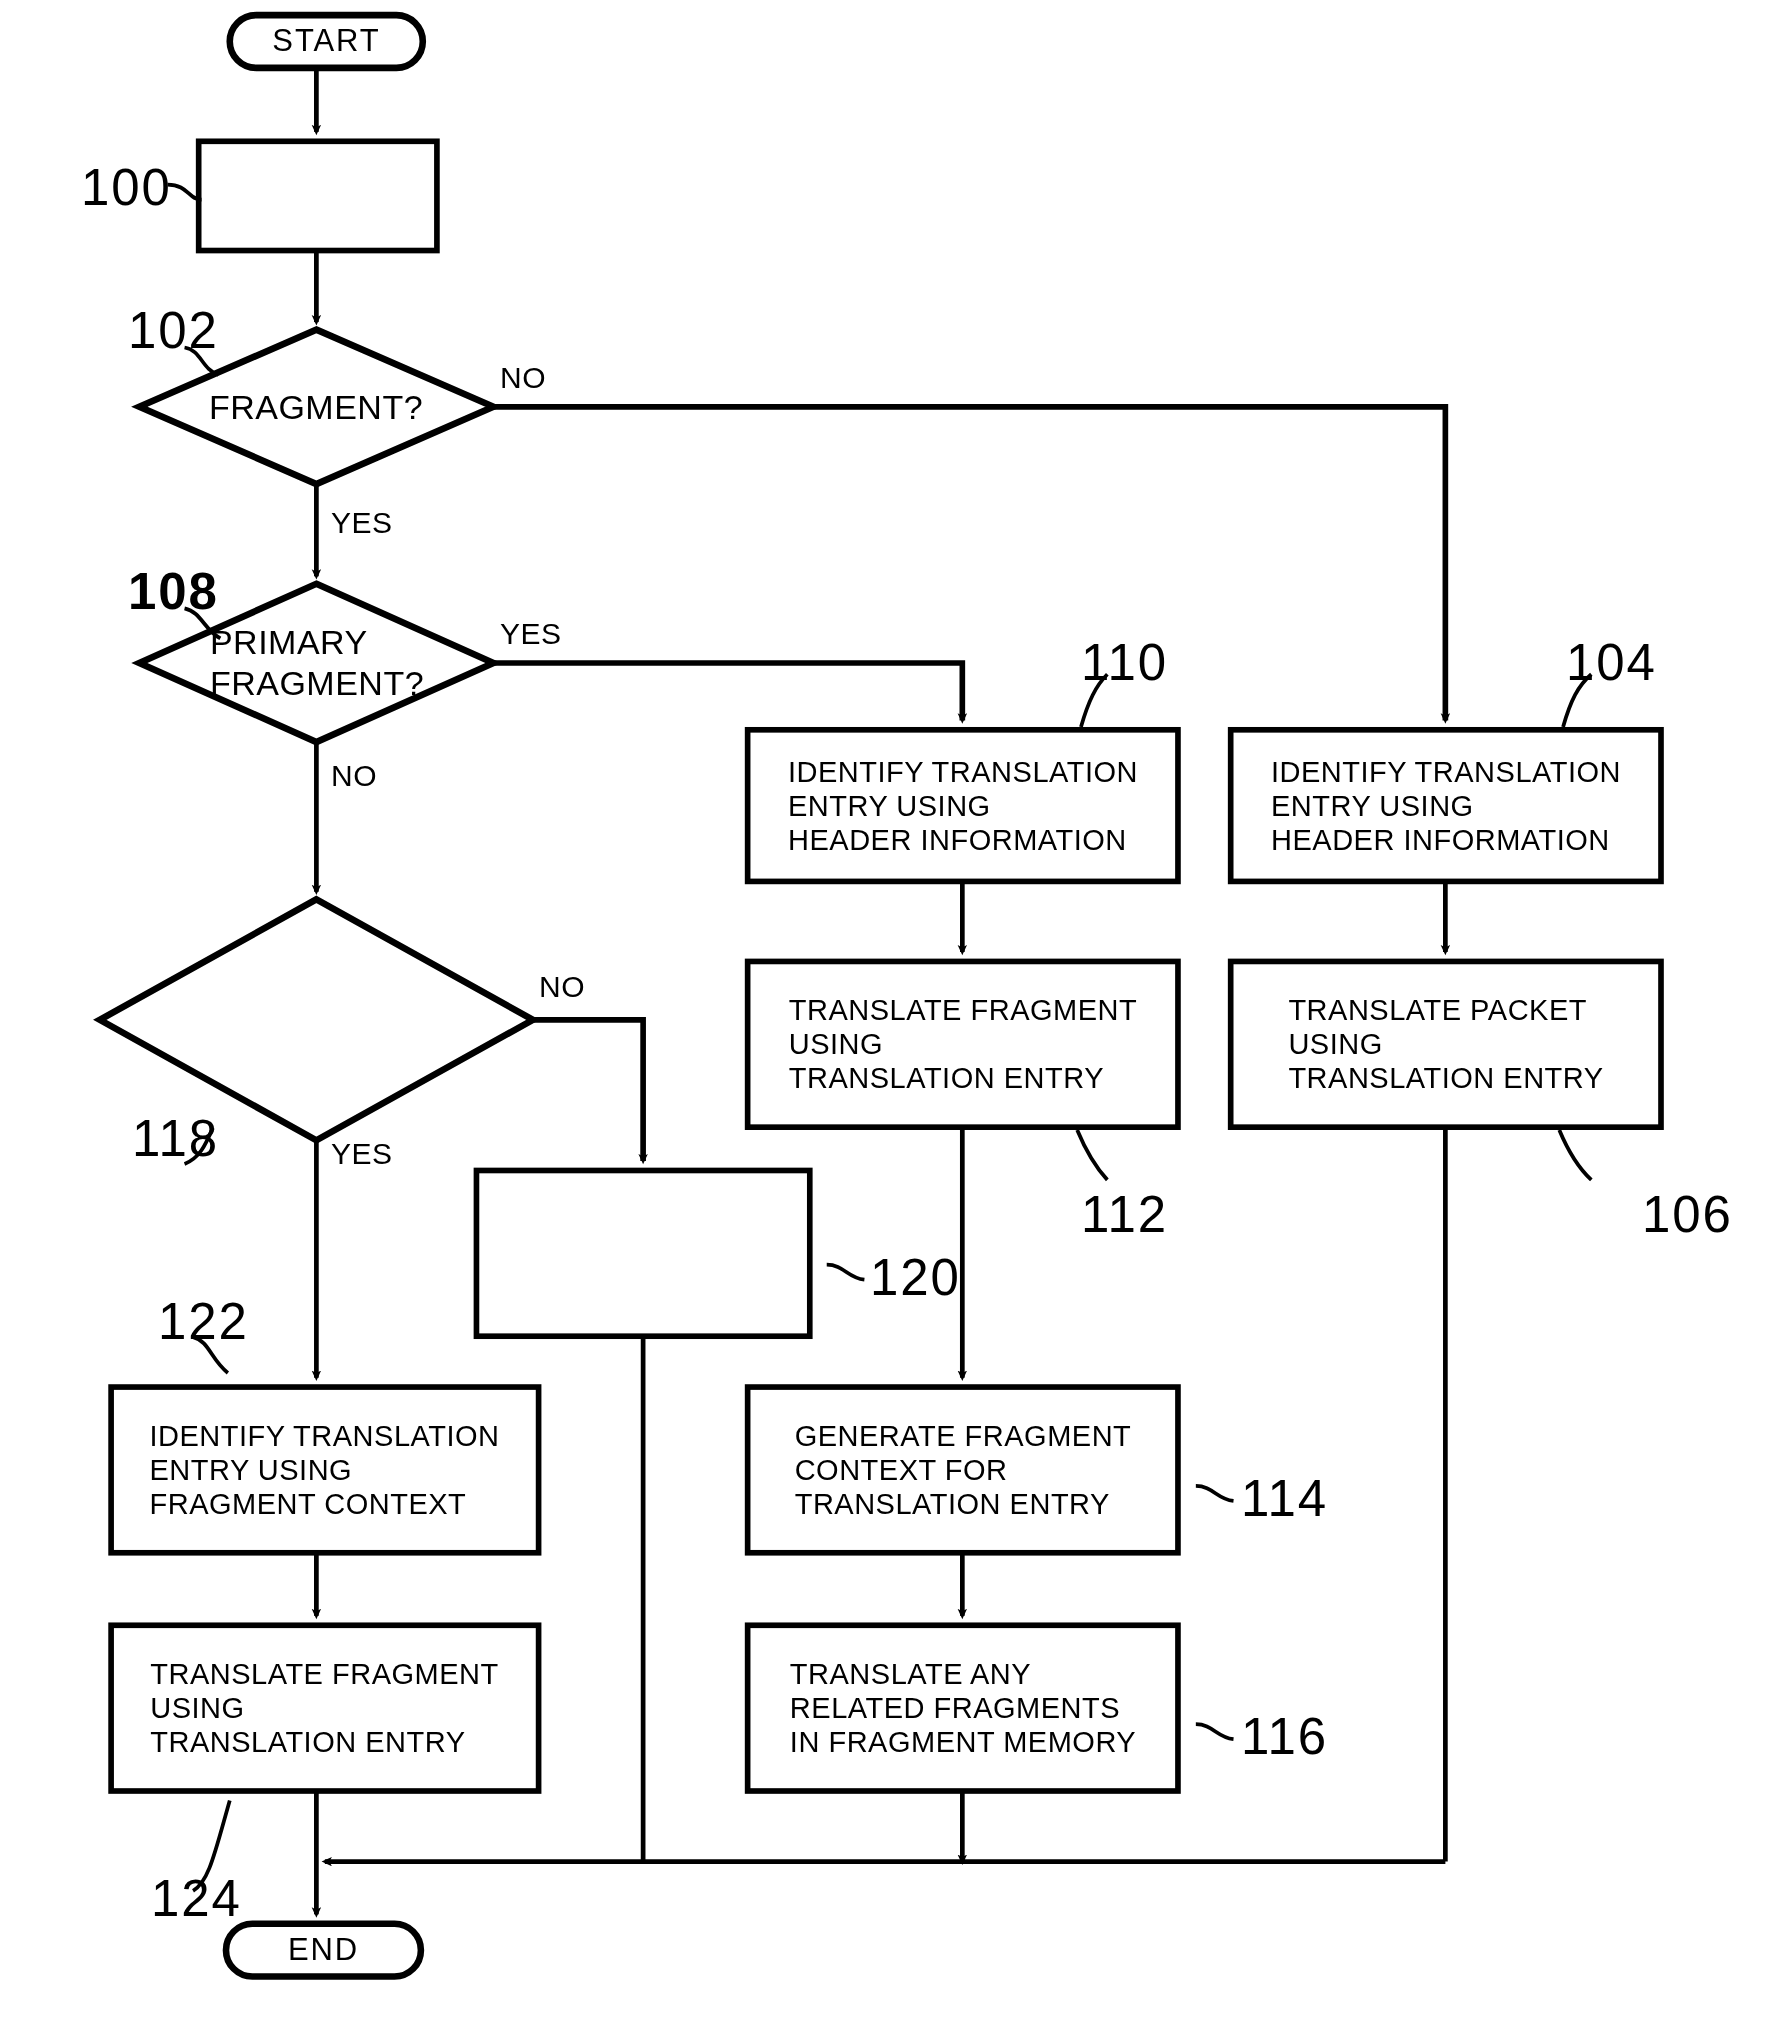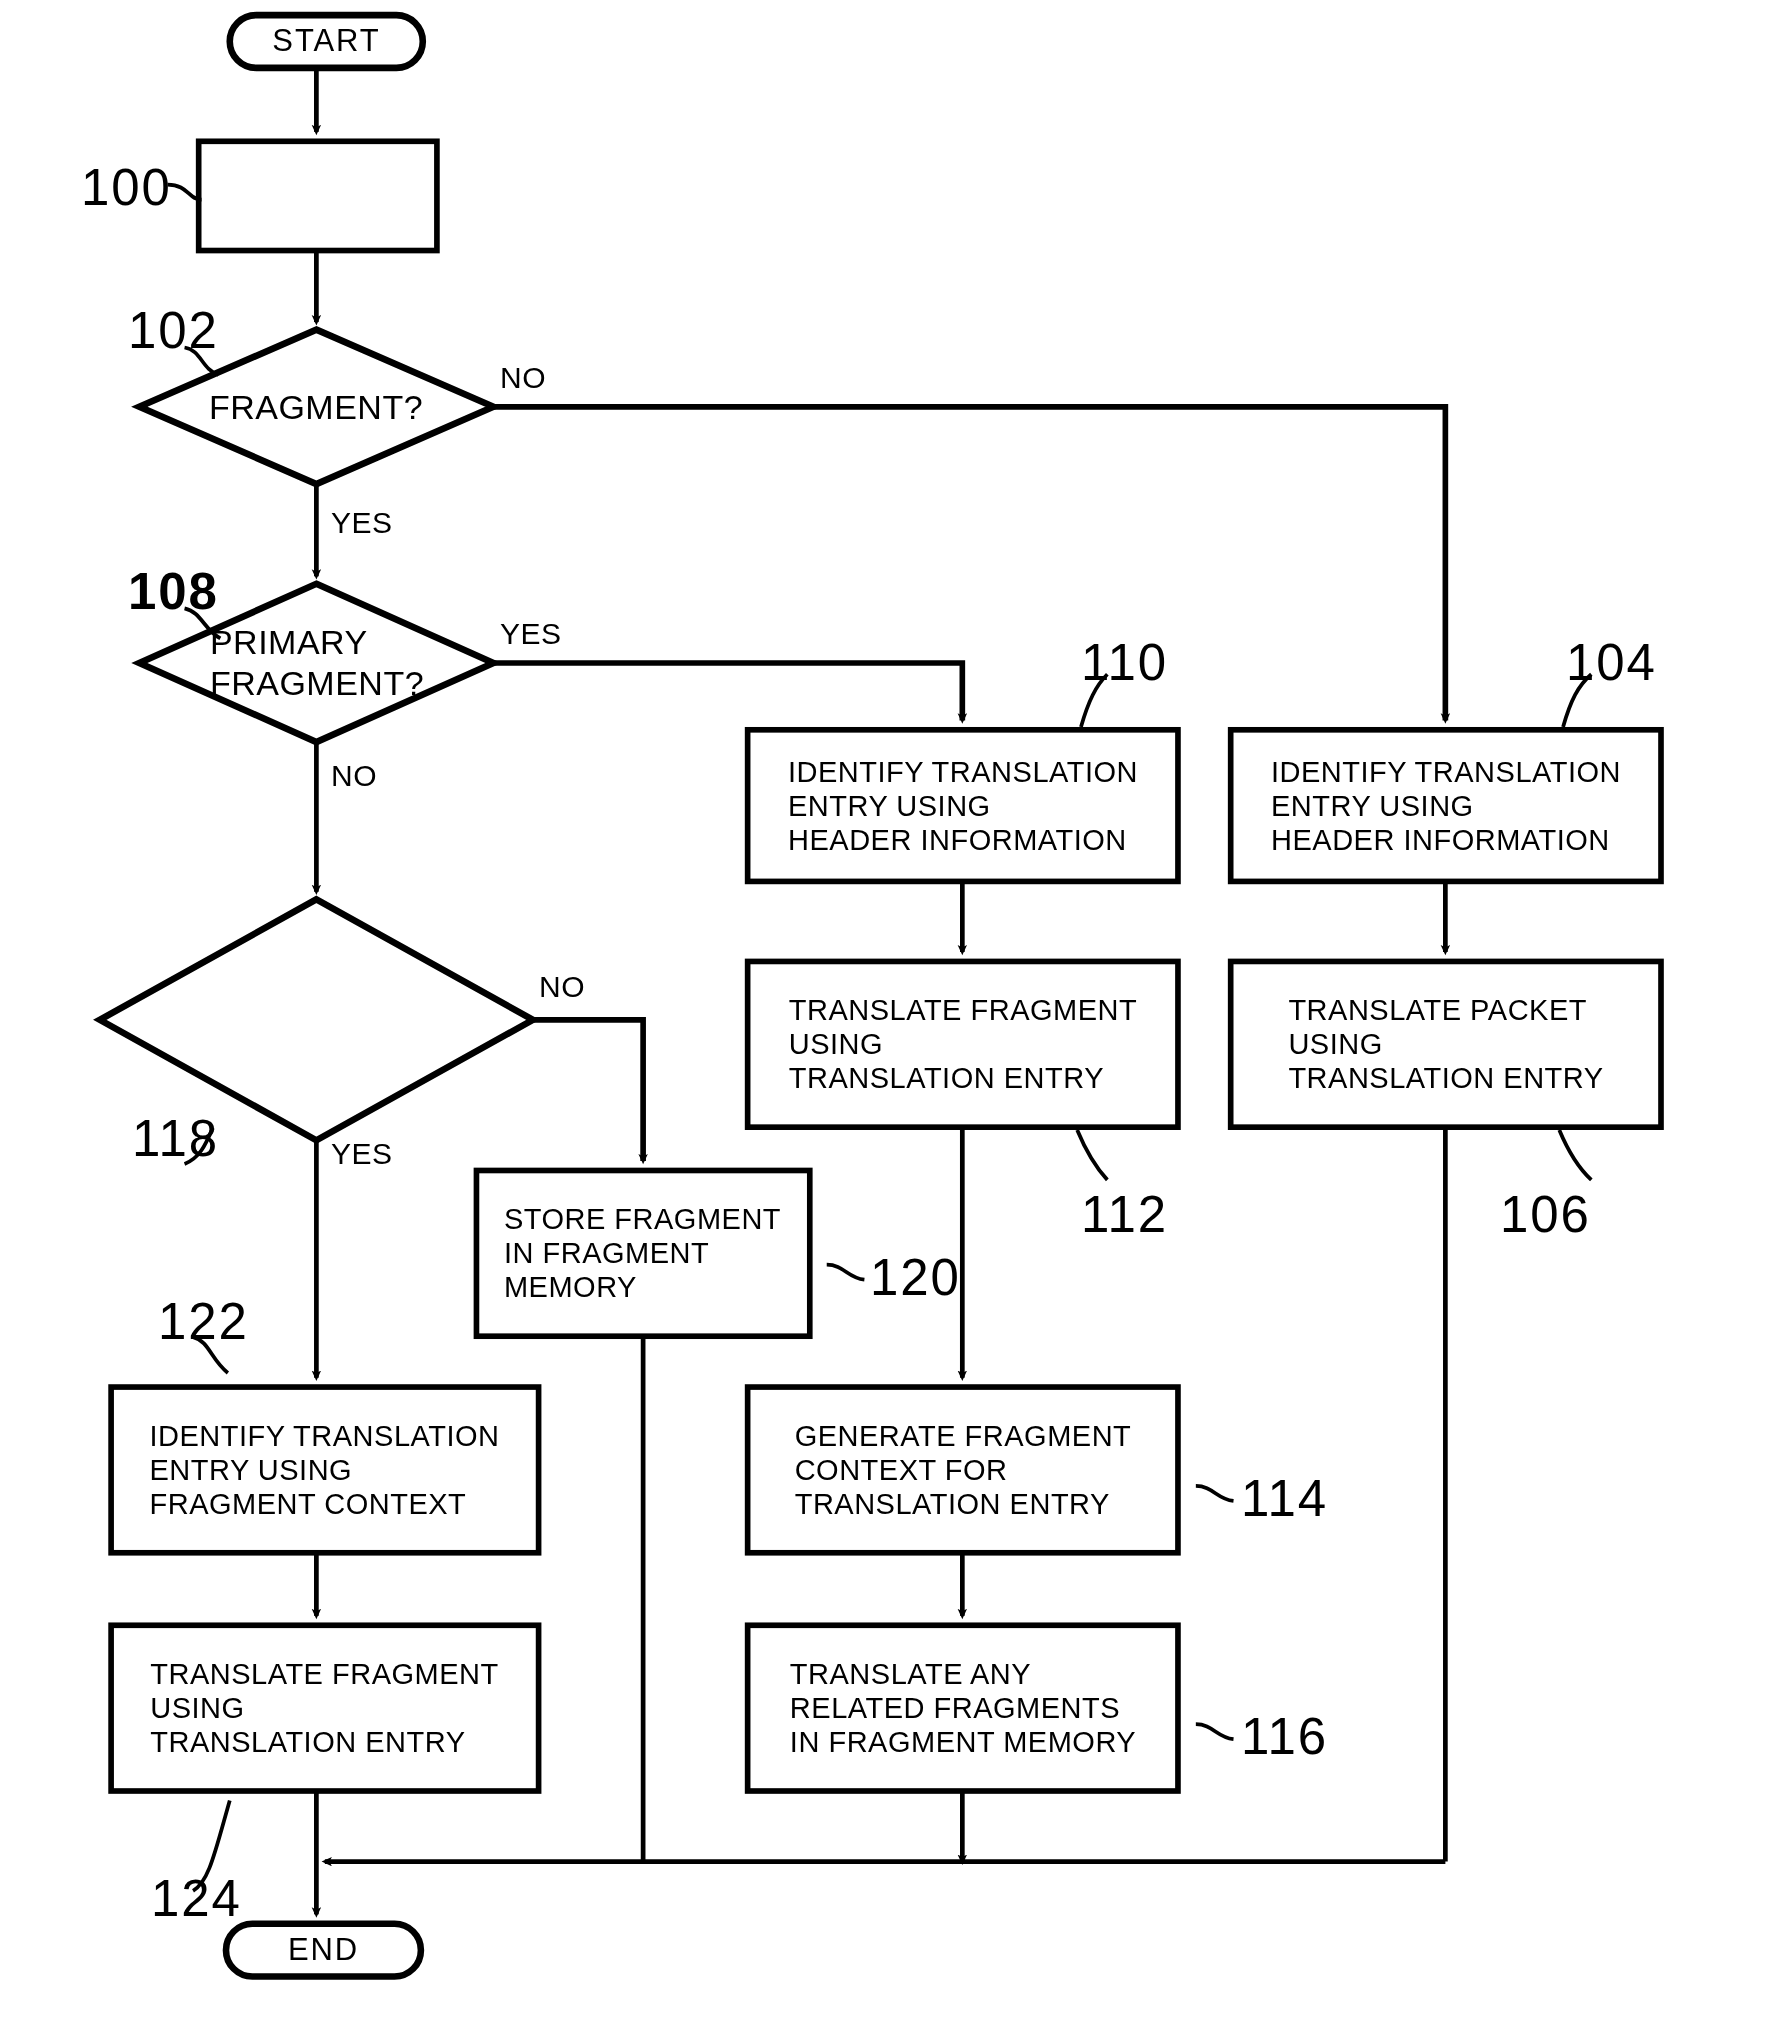--- a/index.html
+++ b/index.html
@@ -163,23 +163,20 @@
 HEADER INFORMATION</div>
 
   <div class="node-text box-text" style="left:748px; top:961px; width:430px; height:166px;">TRANSLATE FRAGMENT
 USING
 TRANSLATION ENTRY</div>
 
   <div class="node-text box-text" style="left:1231px; top:961px; width:430px; height:166px;">TRANSLATE PACKET
 USING
 TRANSLATION ENTRY</div>
 
-  <div class="node-text box-text" style="left:476px; top:1170px; width:333px; height:166px;">STORE FRAGMENT
-IN FRAGMENT
-MEMORY</div>
 
   <div class="node-text box-text" style="left:111px; top:1387px; width:427px; height:166px;">IDENTIFY TRANSLATION
 ENTRY USING
 FRAGMENT CONTEXT</div>
 
   <div class="node-text box-text" style="left:748px; top:1387px; width:430px; height:166px;">GENERATE FRAGMENT
 CONTEXT FOR
 TRANSLATION ENTRY</div>
 
   <div class="node-text box-text" style="left:111px; top:1625px; width:427px; height:166px;">TRANSLATE FRAGMENT
@@ -207,21 +204,21 @@
   <div class="edge-label" style="left:539px; top:970px;">NO</div>
 
   <div class="edge-label" style="left:331px; top:1137px;">YES</div>
 
   <div class="ref-label" style="left:81px; top:158px;">100</div>
 
   <div class="ref-label" style="left:128px; top:301px;">102</div>
 
   <div class="ref-label" style="left:1566px; top:633px;">104</div>
 
-  <div class="ref-label" style="left:1500px; top:1185px;">106</div>
+  <div class="ref-label" style="left:1642px; top:1185px;">106</div>
 
   <div class="ref-label" style="left:128px; top:562px;font-weight:bold;">108</div>
 
   <div class="ref-label" style="left:1081px; top:633px;">110</div>
 
   <div class="ref-label" style="left:1081px; top:1185px;">112</div>
 
   <div class="ref-label" style="left:1241px; top:1469px;">114</div>
 
   <div class="ref-label" style="left:1241px; top:1707px;">116</div>

